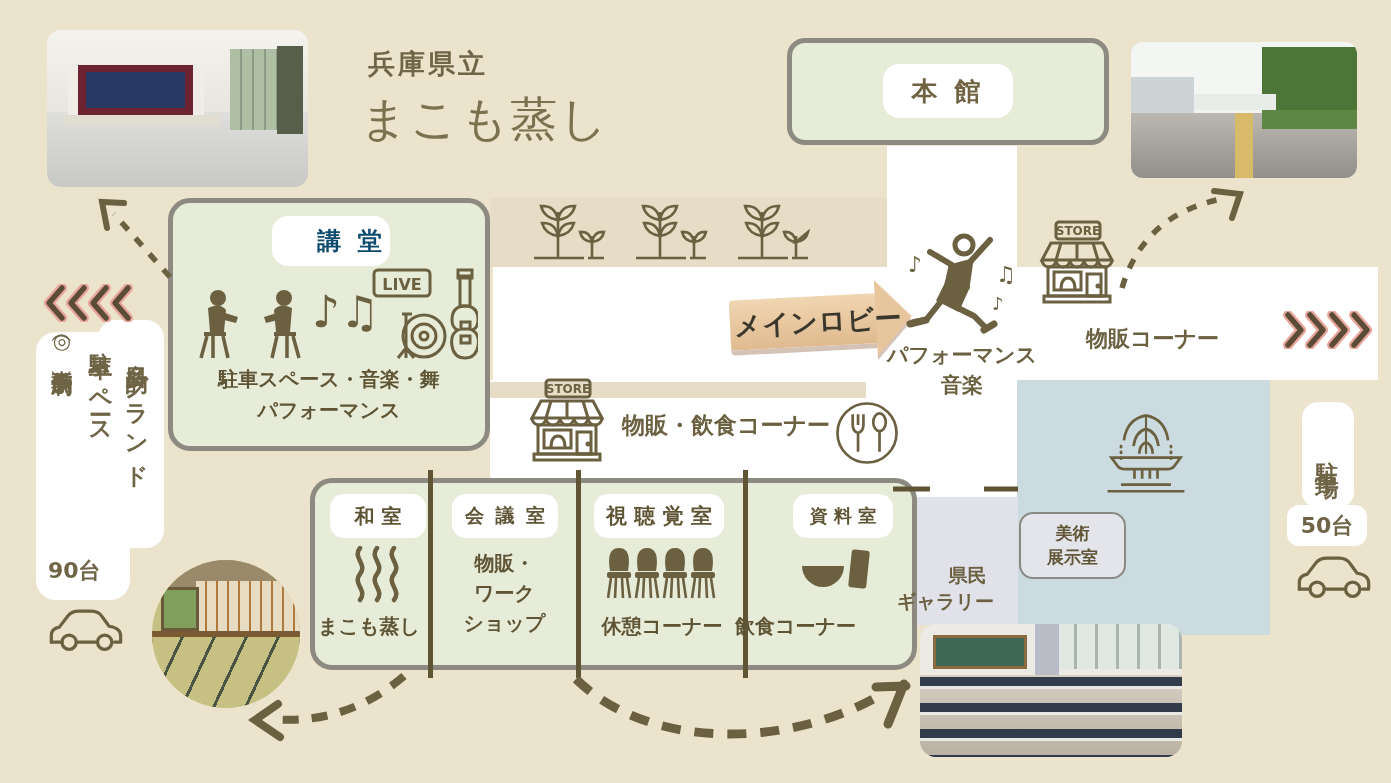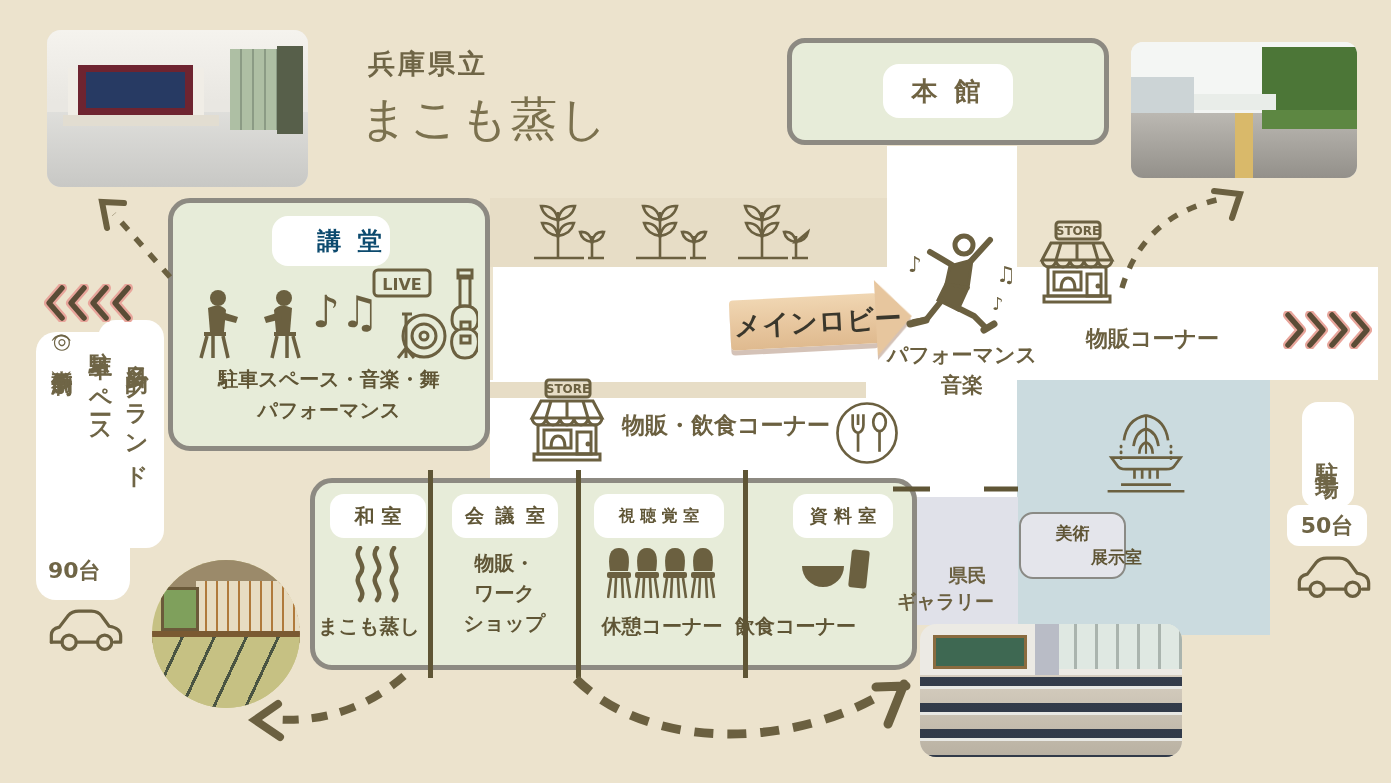--- a/index.html
+++ b/index.html
@@ -198,21 +198,21 @@
   <div class="abs lbl ctr" style="left:306px;top:613px;width:126px;font-size:20px;color:#5f5535;">まこも蒸し</div>
 
   <div class="abs pill" style="left:452px;top:494px;width:106px;height:44px;border-radius:14px;">
     <span style="font-size:19px;color:#5f5535;font-family:Liberation Mono, monospace;">会 議 室</span>
   </div>
   <div class="abs lbl ctr" style="left:433px;top:550px;width:143px;font-size:20px;color:#5f5535;">物販・</div>
   <div class="abs lbl ctr" style="left:433px;top:580px;width:143px;font-size:20px;color:#5f5535;">ワーク</div>
   <div class="abs lbl ctr" style="left:433px;top:610px;width:143px;font-size:20px;color:#5f5535;">ショップ</div>
 
   <div class="abs pill" style="left:594px;top:494px;width:130px;height:44px;border-radius:14px;">
-    <span style="font-size:16px;color:#5f5535;">視 聴 覚 室</span>
+    <span style="font-size:21px;color:#5f5535;">視 聴 覚 室</span>
   </div>
   <svg class="abs" style="left:607px;top:546px;" width="110" height="58" viewBox="0 0 110 58">
     <g fill="#6b6040" stroke="#6b6040">
       <g>
         <path d="M3,25 q-4,-23 9,-23 q13,0 9,23 z" stroke="none"></path>
         <rect x="0" y="26" width="24" height="6" rx="2" stroke="none"></rect>
         <path d="M4,32 l-3,20 M20,32 l3,20 M9,32 l-1,20 M15,32 l1,20" stroke-width="2.6" fill="none"></path>
       </g>
       <g transform="translate(28,0)">
         <path d="M3,25 q-4,-23 9,-23 q13,0 9,23 z" stroke="none"></path>
@@ -242,21 +242,21 @@
       <rect x="50" y="2" width="18" height="38" rx="3" transform="rotate(6 59 21)"></rect>
     </g>
   </svg>
   <div class="abs lbl ctr" style="left:712px;top:613px;width:167px;font-size:20px;color:#5f5535;">飲食コーナー</div>
 
   <div class="abs lbl ctr" style="left:912px;top:563px;width:111px;font-size:19px;">県民</div>
   <div class="abs lbl ctr" style="left:885px;top:589px;width:121px;font-size:19px;">ギャラリー</div>
 
   <div class="abs" style="left:1019px;top:512px;width:107px;height:67px;background:#e4e5eb;border:2.5px solid #8a8a85;border-radius:14px;box-sizing:border-box;"></div>
   <div class="abs lbl ctr" style="left:1019px;top:522px;width:107px;font-size:17px;color:#5f5535;">美術</div>
-  <div class="abs lbl ctr" style="left:1019px;top:546px;width:107px;font-size:17px;color:#5f5535;padding-left:44px;">展示室</div>
+  <div class="abs lbl ctr" style="left:1019px;top:546px;width:107px;font-size:17px;color:#5f5535;">展示室</div>
 
   <svg class="abs" style="left:1098px;top:402px;" width="96" height="96" viewBox="0 0 100 100">
     <g fill="none" stroke="#6b6040" stroke-width="2.8">
       <path d="M50,14 Q30,18 27,40"></path>
         <path d="M50,14 Q70,18 73,40"></path>
       <path d="M50,28 Q39,31 37,46"></path>
         <path d="M50,28 Q61,31 63,46"></path>
       <path d="M50,42 q-7,3 -7,12"></path>
         <path d="M50,42 q7,3 7,12"></path>
       <path d="M50,14 V54" stroke-width="2.2"></path>

